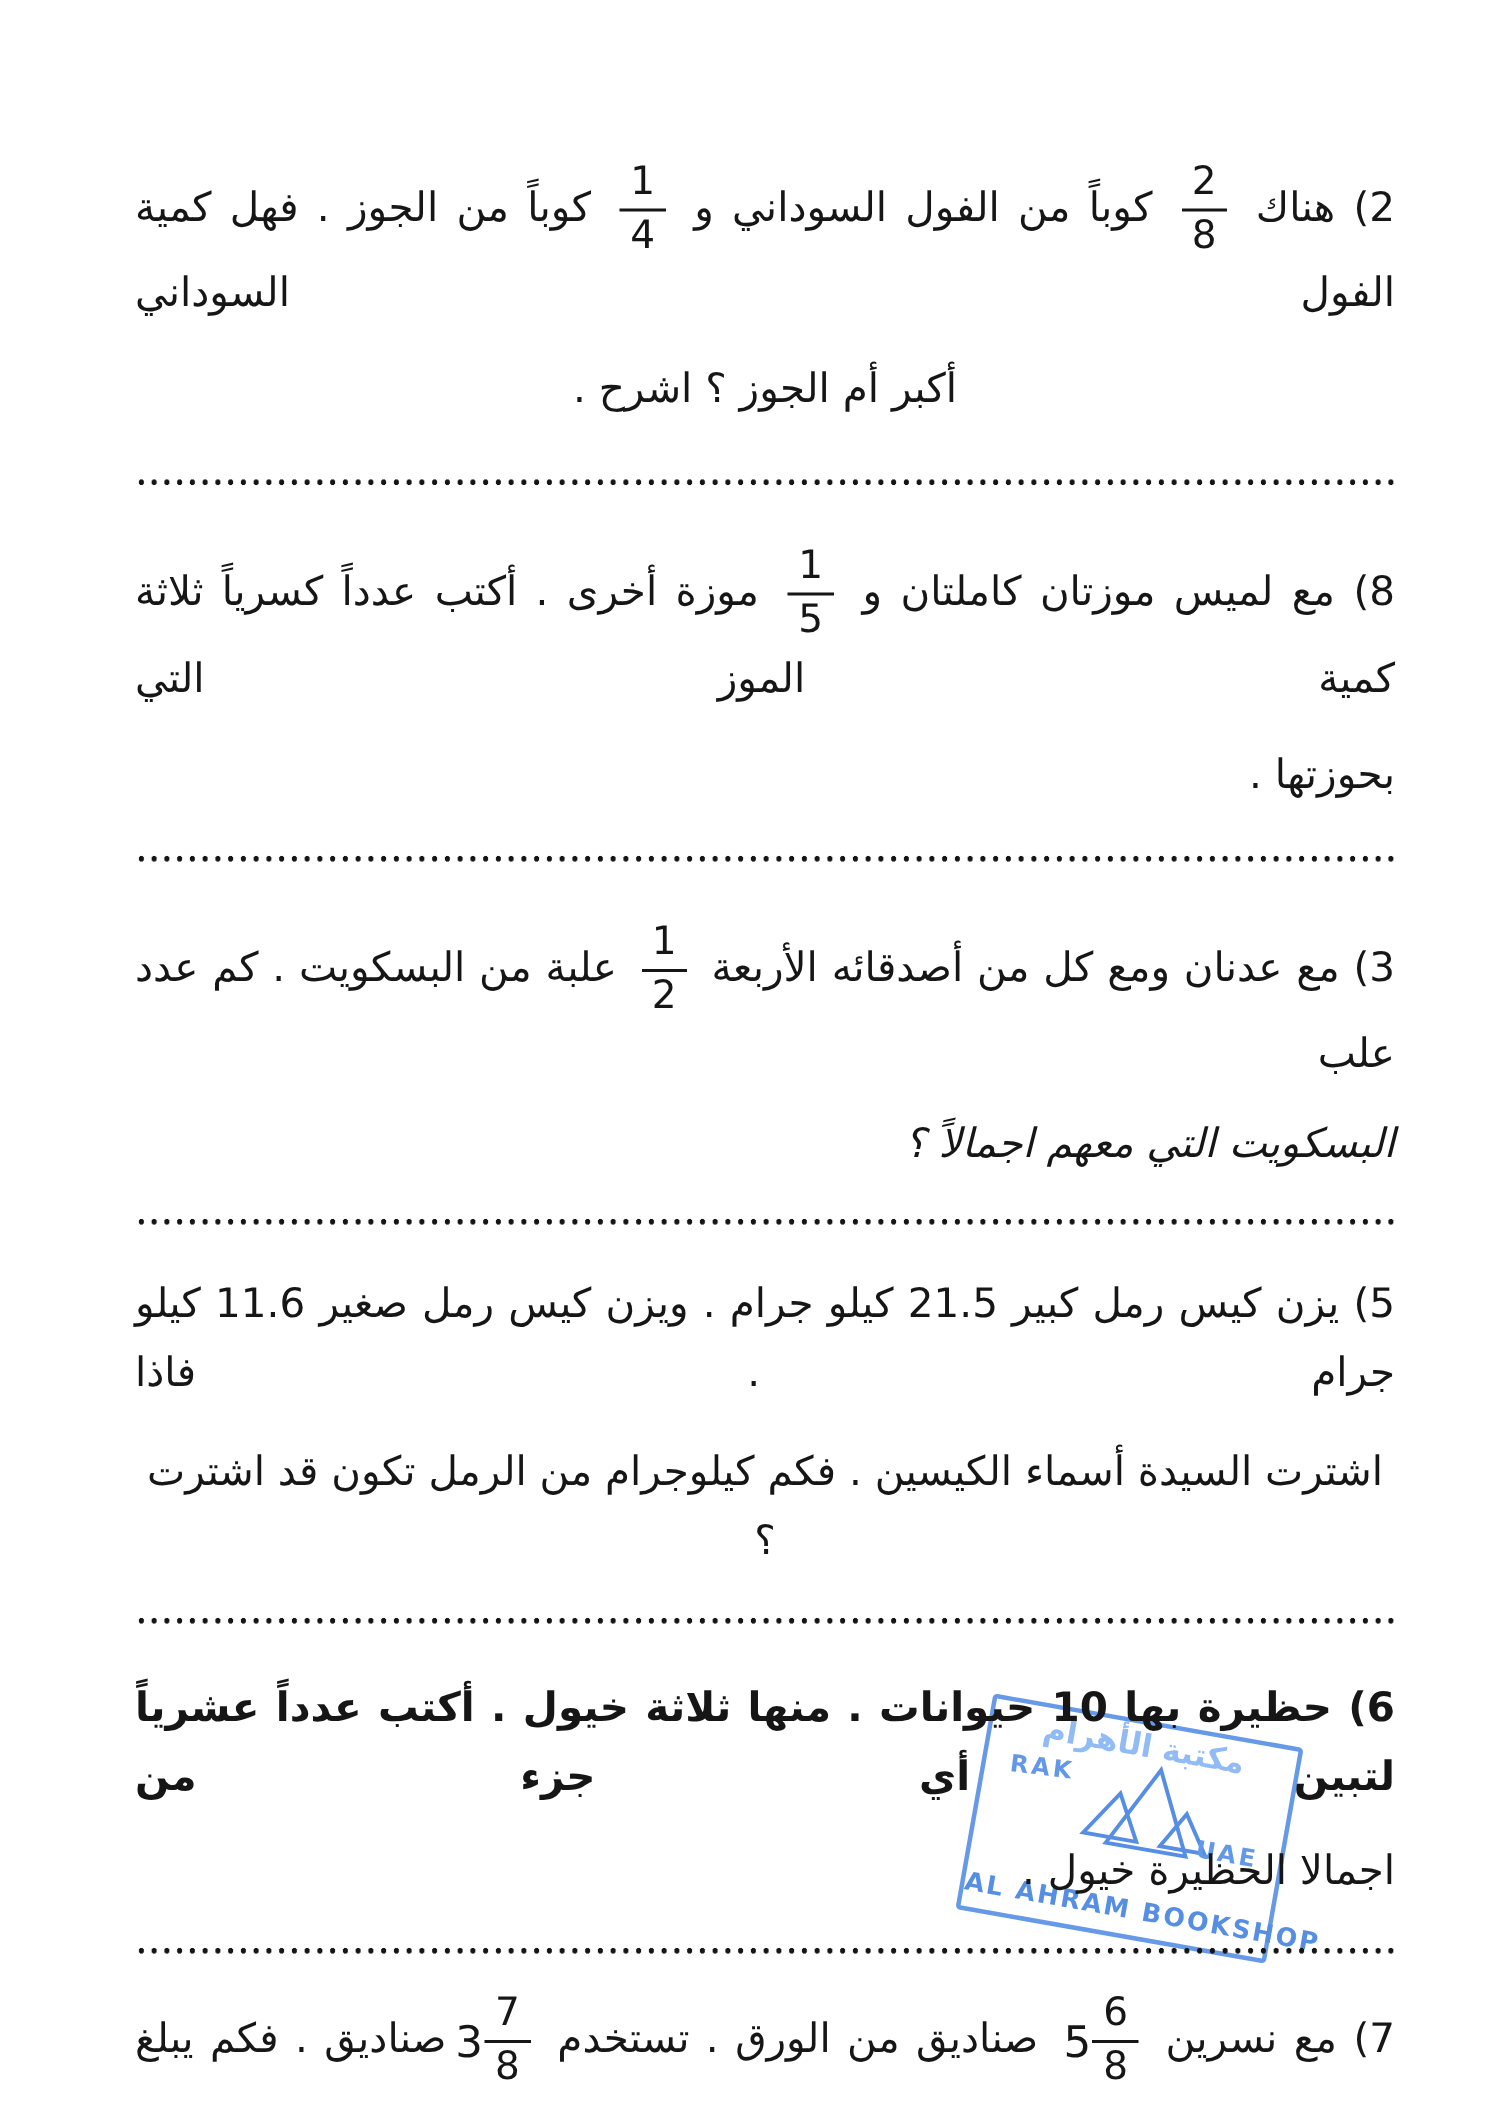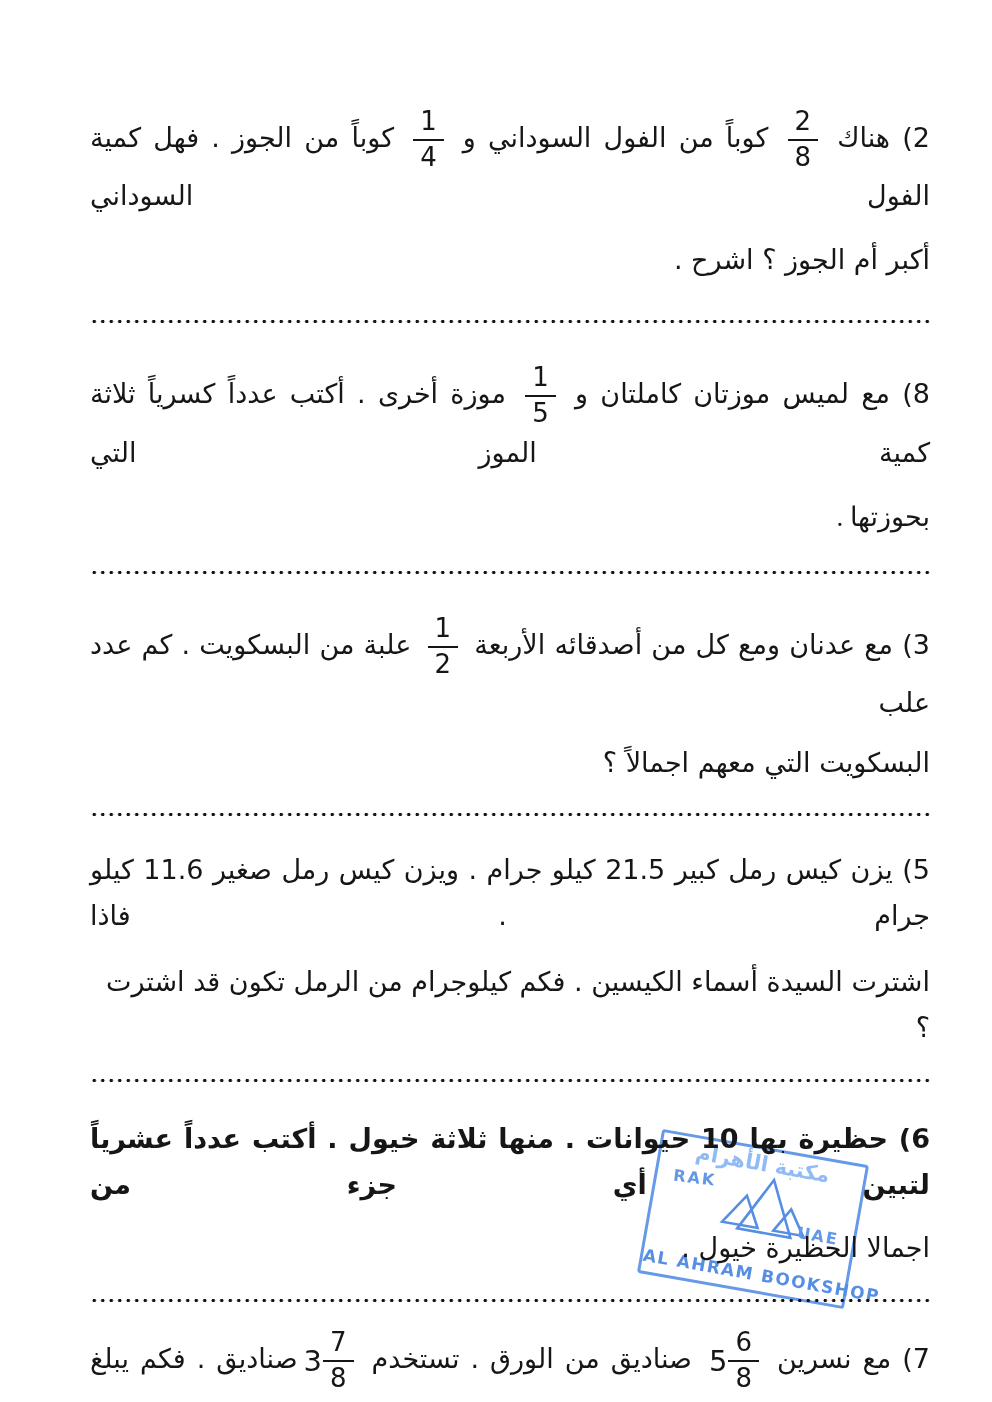--- a/index.html
+++ b/index.html
@@ -33,24 +33,24 @@
   .mixed .frac{margin:0 1px;}
   .dots{
     height:5px;
     background-image:radial-gradient(circle,#151515 1.7px,rgba(0,0,0,0) 2px);
     background-size:8.5px 5px;
     background-repeat:repeat-x;
     background-position:left center;
   }
   
   .q2 .l1{margin-top:0;}
-  .q2 .l2{margin-top:18px;}  .q2 .dots{margin-top:36px;}
-  .q3 .l1{margin-top:38px;}  .q3 .l2{margin-top:18px;font-family:Liberation Serif, serif;}  .q3 .dots{margin-top:30px;}
-  .q4 .l1{margin-top:38px;}  .q4 .l2{margin-top:14px;}  .q4 .dots{margin-top:26px;}
-  .q5 .l1{margin-top:30px;}  .q5 .l2{margin-top:20px;}  .q5 .dots{margin-top:27px;}
+  .q2 .l2{margin-top:18px;text-align:center;}  .q2 .dots{margin-top:36px;}
+  .q3 .l1{margin-top:38px;}  .q3 .l2{margin-top:18px;}  .q3 .dots{margin-top:30px;}
+  .q4 .l1{margin-top:38px;}  .q4 .l2{margin-top:14px;font-style:italic;}  .q4 .dots{margin-top:26px;}
+  .q5 .l1{margin-top:30px;}  .q5 .l2{margin-top:20px;text-align:center;}  .q5 .dots{margin-top:27px;}
   .q6 .l1{margin-top:33px;font-weight:bold;}  .q6 .l2{margin-top:17px;}  .q6 .dots{margin-top:27px;}
   .q7 .l1{margin-top:24px;}
   
   .stamp{
     position:absolute;left:648px;top:1146px;width:210px;height:146px;
     border:3.5px solid rgba(77,136,227,0.9);
     border-radius:3px;
     transform:rotate(10deg);
     z-index:0;
     direction:ltr;

